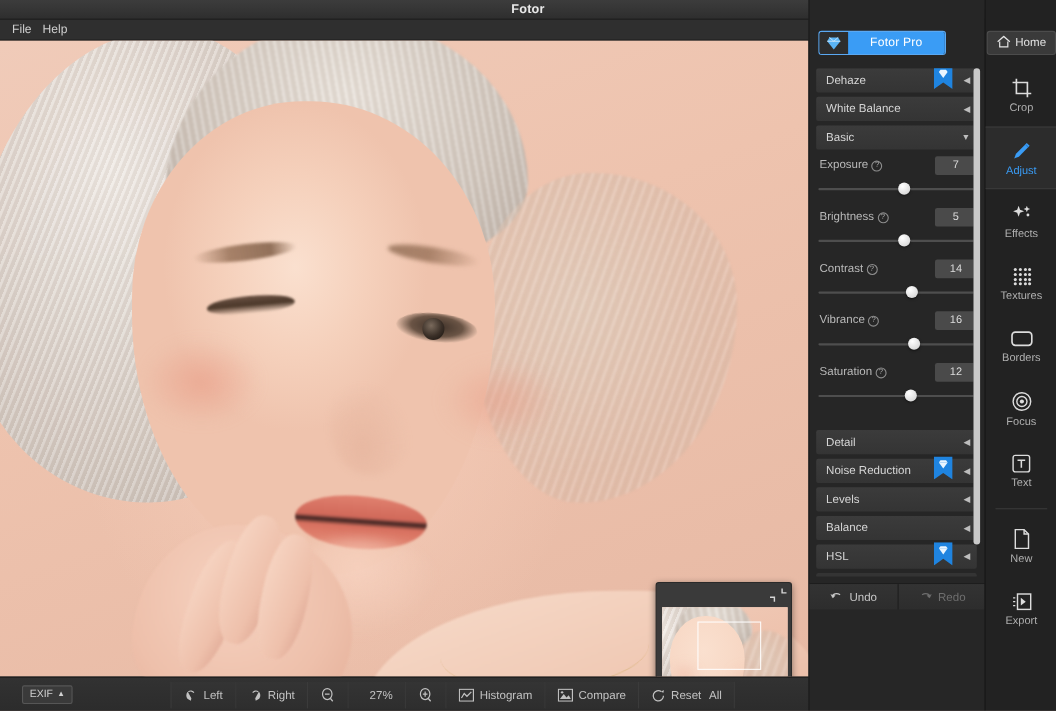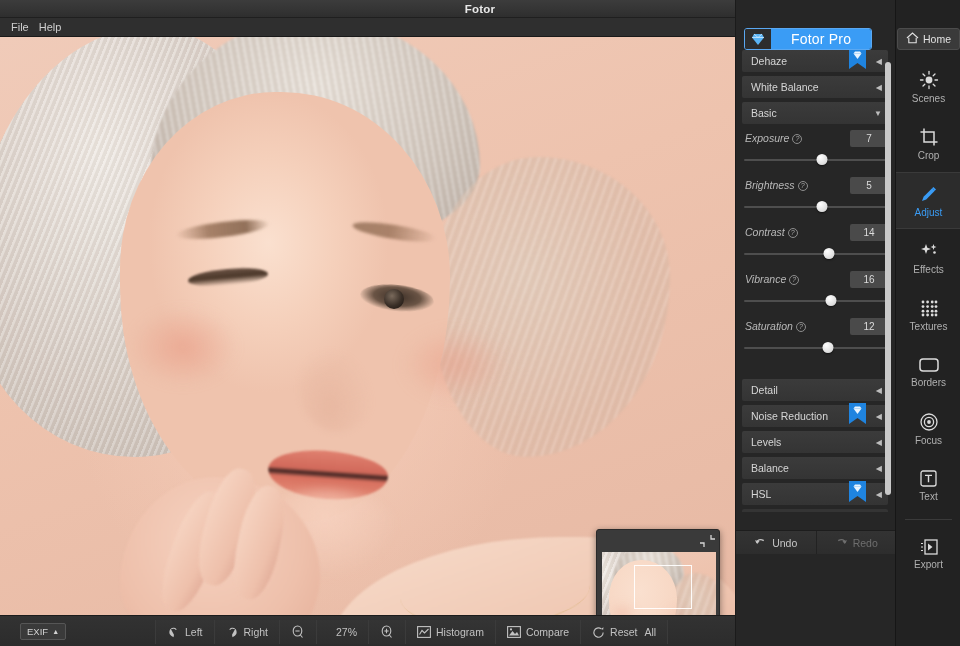--- a/index.html
+++ b/index.html
@@ -262,25 +262,25 @@
     display: flex; align-items: center;
     height: 22px; border-radius: 3px; overflow: hidden;
     border: 1px solid #5aa8f2;
   }
   .pro-gem {
     width: 26px; height: 22px; background: #2d2d2d;
     display: flex; align-items: center; justify-content: center;
   }
   .pro-label {
     background: #3a9cf5; color: #fff;
-    font-size: 14px; padding: 0 20px; height: 22px;
+    font-size: 11px; padding: 0 20px; height: 22px;
     display: flex; align-items: center; letter-spacing: .2px;
   }
   .panel-scroll {
-    position: absolute; left: 0; top: 50px; width: 160px; height: 462px;
+    position: absolute; left: 0; top: 62px; width: 160px; height: 462px;
     overflow: hidden;
   }
   .section {
     position: relative;
     margin: 0 8px 4px 6px;
     height: 22px;
     background: linear-gradient(to bottom, #3b3b3b 0%, #343434 100%);
     border-radius: 2px;
     display: flex; align-items: center;
     padding-left: 9px;
@@ -296,21 +296,21 @@
   }
   .sliders {
     margin: 6px 8px 6px 6px;
   }
   .slider-row {
     position: relative; height: 47px;
   }
   .slider-label {
     position: absolute; left: 3px; top: 2px;
     font-size: 10.5px; color: #b9b9b9;
-    display: flex; align-items: center; gap: 2px; font-style: italic;
+    display: flex; align-items: center; gap: 2px;
   }
   .qmark {
     display: inline-flex; align-items: center; justify-content: center;
     width: 10px; height: 10px; border: 1px solid #8d8d8d;
     border-radius: 50%; font-size: 7px; color: #a3a3a3; line-height: 1;
     margin-left: 1px; margin-top: 1px;
   }
   .slider-value {
     position: absolute; right: 0; top: 0;
     width: 38px; height: 17px;
@@ -723,38 +723,20 @@
             <path d="M1 6.5 L7 1.2 L13 6.5" fill="none" stroke="#e2e2e2" stroke-width="1.2"></path>
             <path d="M3 6.2 L3 11.6 L11 11.6 L11 6.2" fill="none" stroke="#e2e2e2" stroke-width="1.2"></path>
           </svg>
         </span>
         <span>Home</span>
       </div>
     </div>
 
     <div class="rail-items">
 
-      <div class="rail-item">
-        <span>
-          <svg width="20" height="20" viewBox="0 0 20 20">
-            <circle cx="10" cy="10" r="3.4" fill="#dcdcdc"></circle>
-            <g stroke="#dcdcdc" stroke-width="1.3" stroke-linecap="round">
-              <line x1="10" y1="1.5" x2="10" y2="4"></line>
-                <line x1="10" y1="16" x2="10" y2="18.5"></line>
-              <line x1="1.5" y1="10" x2="4" y2="10"></line>
-                <line x1="16" y1="10" x2="18.5" y2="10"></line>
-              <line x1="4" y1="4" x2="5.8" y2="5.8"></line>
-                <line x1="14.2" y1="14.2" x2="16" y2="16"></line>
-              <line x1="16" y1="4" x2="14.2" y2="5.8"></line>
-                <line x1="5.8" y1="14.2" x2="4" y2="16"></line>
-            </g>
-          </svg>
-        </span>
-        <span>Scenes</span>
-      </div>
 
       <div class="rail-item">
         <span>
           <svg width="20" height="20" viewBox="0 0 20 20">
             <path d="M5 1.5 L5 15 L18.5 15" fill="none" stroke="#dcdcdc" stroke-width="1.5"></path>
             <path d="M1.5 5 L15 5 L15 18.5" fill="none" stroke="#dcdcdc" stroke-width="1.5"></path>
           </svg>
         </span>
         <span>Crop</span>
       </div>
@@ -831,20 +813,29 @@
           <svg width="19" height="19" viewBox="0 0 19 19">
             <rect x="2" y="2" width="15" height="15" rx="2" fill="none" stroke="#dcdcdc" stroke-width="1.3"></rect>
             <path d="M6 6.4 L13 6.4 M9.5 6.4 L9.5 13.2" stroke="#dcdcdc" stroke-width="1.4"></path>
           </svg>
         </span>
         <span>Text</span>
       </div>
 
       <div class="rail-sep"></div>
 
+      <div class="rail-item">
+        <span>
+          <svg width="18" height="20" viewBox="0 0 18 20">
+            <path d="M3 1.5 L11 1.5 L15 5.5 L15 18.5 L3 18.5 Z" fill="none" stroke="#dcdcdc" stroke-width="1.3"></path>
+            <path d="M11 1.5 L11 5.5 L15 5.5" fill="none" stroke="#dcdcdc" stroke-width="1.3"></path>
+          </svg>
+        </span>
+        <span>New</span>
+      </div>
 
       <div class="rail-item">
         <span>
           <svg width="20" height="18" viewBox="0 0 20 18">
             <rect x="6" y="2" width="12" height="14" fill="none" stroke="#dcdcdc" stroke-width="1.3"></rect>
             <path d="M9 5.5 L13.5 9 L9 12.5 Z" fill="#dcdcdc"></path>
             <g stroke="#dcdcdc" stroke-width="1.2">
               <line x1="2" y1="5.5" x2="4" y2="5.5"></line>
               <line x1="2" y1="9" x2="4" y2="9"></line>
               <line x1="2" y1="12.5" x2="4" y2="12.5"></line>

